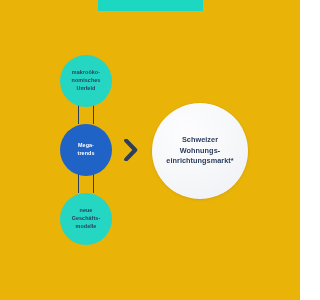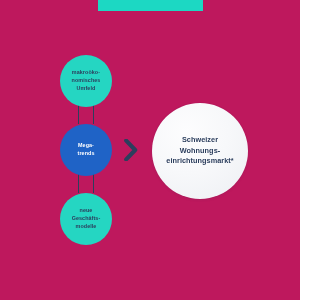--- a/index.html
+++ b/index.html
@@ -12,21 +12,21 @@
     background: #ffffff;
     font-family: "Liberation Sans", sans-serif;
     overflow: hidden;
     position: relative;
   }
 
   #canvas {
     position: relative;
     width: 300px;
     height: 300px;
-    background: #be185d;
+    background: #eab308;
   }
 
   
   .accent-bar {
     position: absolute;
     left: 98px;
     top: 0px;
     width: 105px;
     height: 11px;
     background: #1CD8C3;

